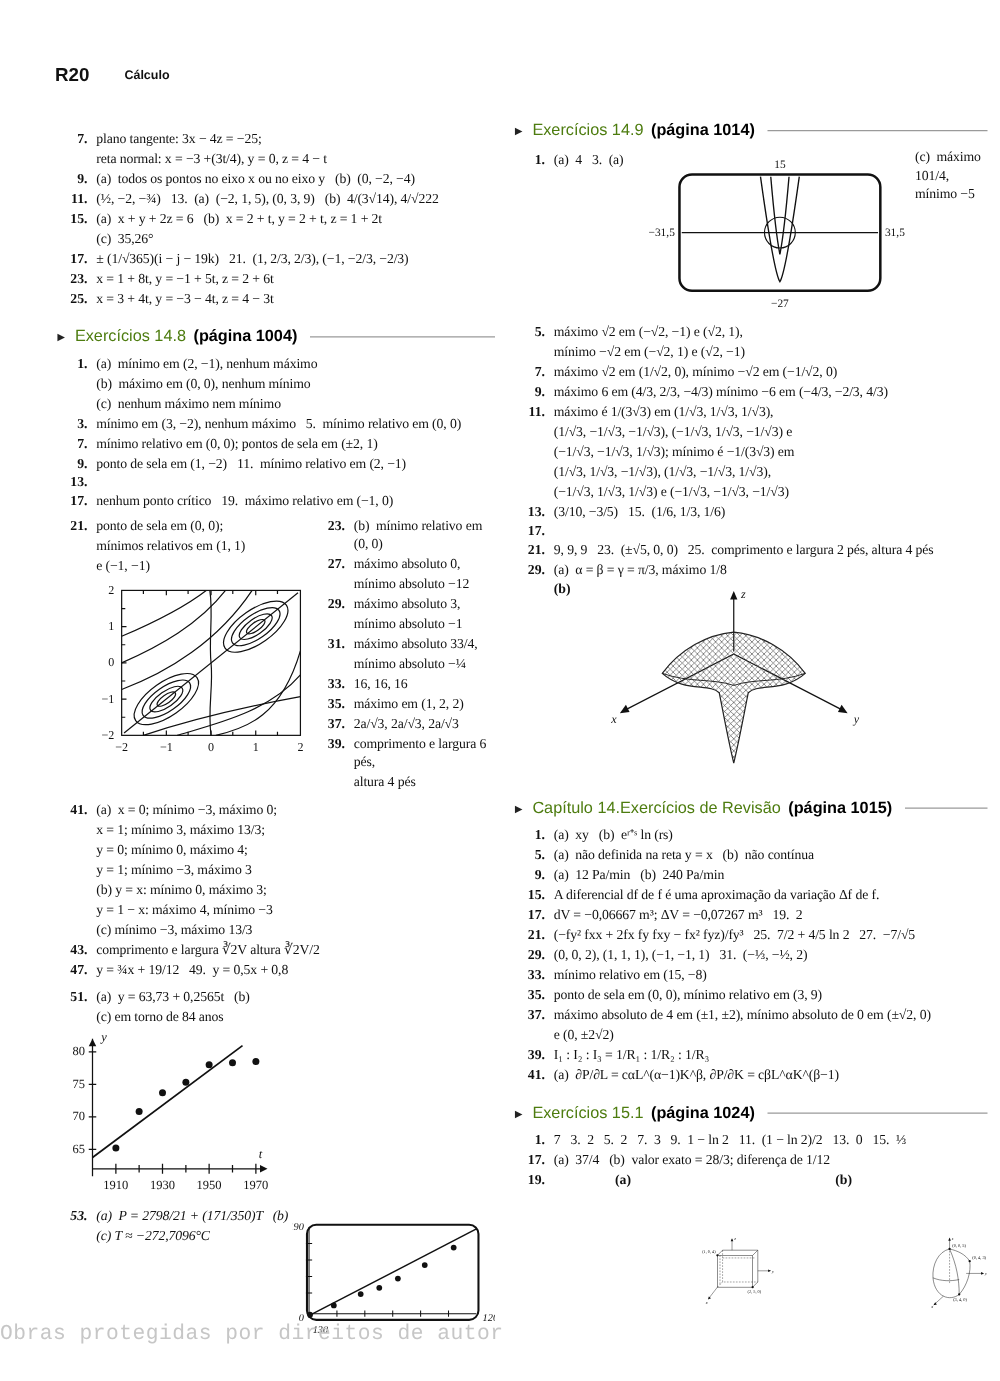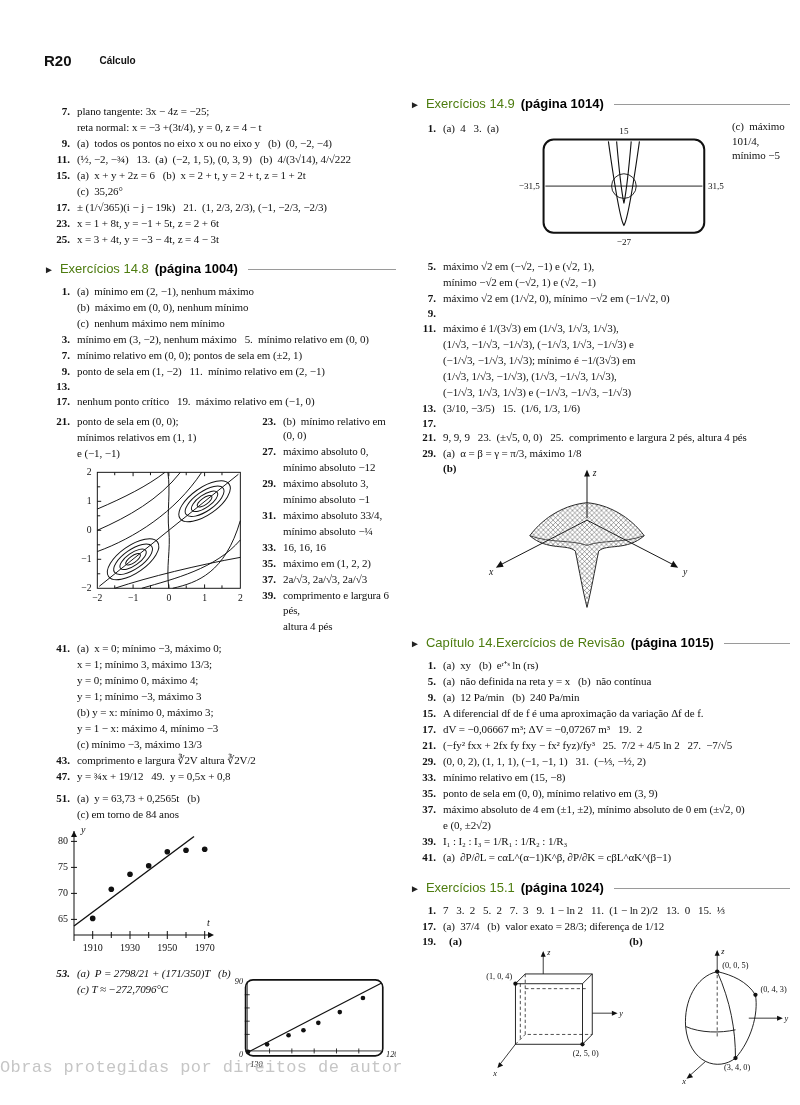--- a/index.html
+++ b/index.html
@@ -435,20 +435,21 @@
           <div class="line">
             <span class="num"></span>
             <span class="txt">mínimo −√2 em (−√2, 1) e (√2, −1)</span>
           </div>
           <div class="line">
             <span class="num">7.</span>
             <span class="txt">máximo √2 em (1/√2, 0), mínimo −√2 em (−1/√2, 0)</span>
           </div>
           <div class="line">
             <span class="num">9.</span>
+            <span class="txt">máximo 6 em (4/3, 2/3, −4/3) mínimo −6 em (−4/3, −2/3, 4/3)</span>
           </div>
           <div class="line">
             <span class="num">11.</span>
             <span class="txt">máximo é 1/(3√3) em (1/√3, 1/√3, 1/√3),</span>
           </div>
           <div class="line">
             <span class="num"></span>
             <span class="txt">(1/√3, −1/√3, −1/√3), (−1/√3, 1/√3, −1/√3) e</span>
           </div>
           <div class="line">
@@ -578,21 +579,21 @@
       <div class="line">
             <span class="num">1.</span>
             <span class="txt">7   3.  2   5.  2   7.  3   9.  1 − ln 2   11.  (1 − ln 2)/2   13.  0   15.  ⅓</span>
           </div>
           <div class="line">
             <span class="num">17.</span>
             <span class="txt">(a)  37/4   (b)  valor exato = 28/3; diferença de 1/12</span>
           </div>
         </div>
 
-      <div class="row" style="margin-top:2px;">
+      <div class="row" style="margin-top:2px;gap:43px;">
         <span class="num">19.</span>
         <span class="blab">(a)</span>
 
         <svg width="178" height="158" viewBox="0 0 190 170">
           <line x1="92" y1="36" x2="92" y2="10" stroke="#111" stroke-width="1"></line>
           <path d="M92,8 l-3,7 l6,0 z" fill="#111"></path>
           <line x1="152" y1="84" x2="180" y2="84" stroke="#111" stroke-width="1"></line>
           <path d="M183,84 l-7,-3 l0,6 z" fill="#111"></path>
           <line x1="58" y1="122" x2="38" y2="148" stroke="#111" stroke-width="1"></line>
           <path d="M36,151 l7,-3 l-5,-4 z" fill="#111"></path>

